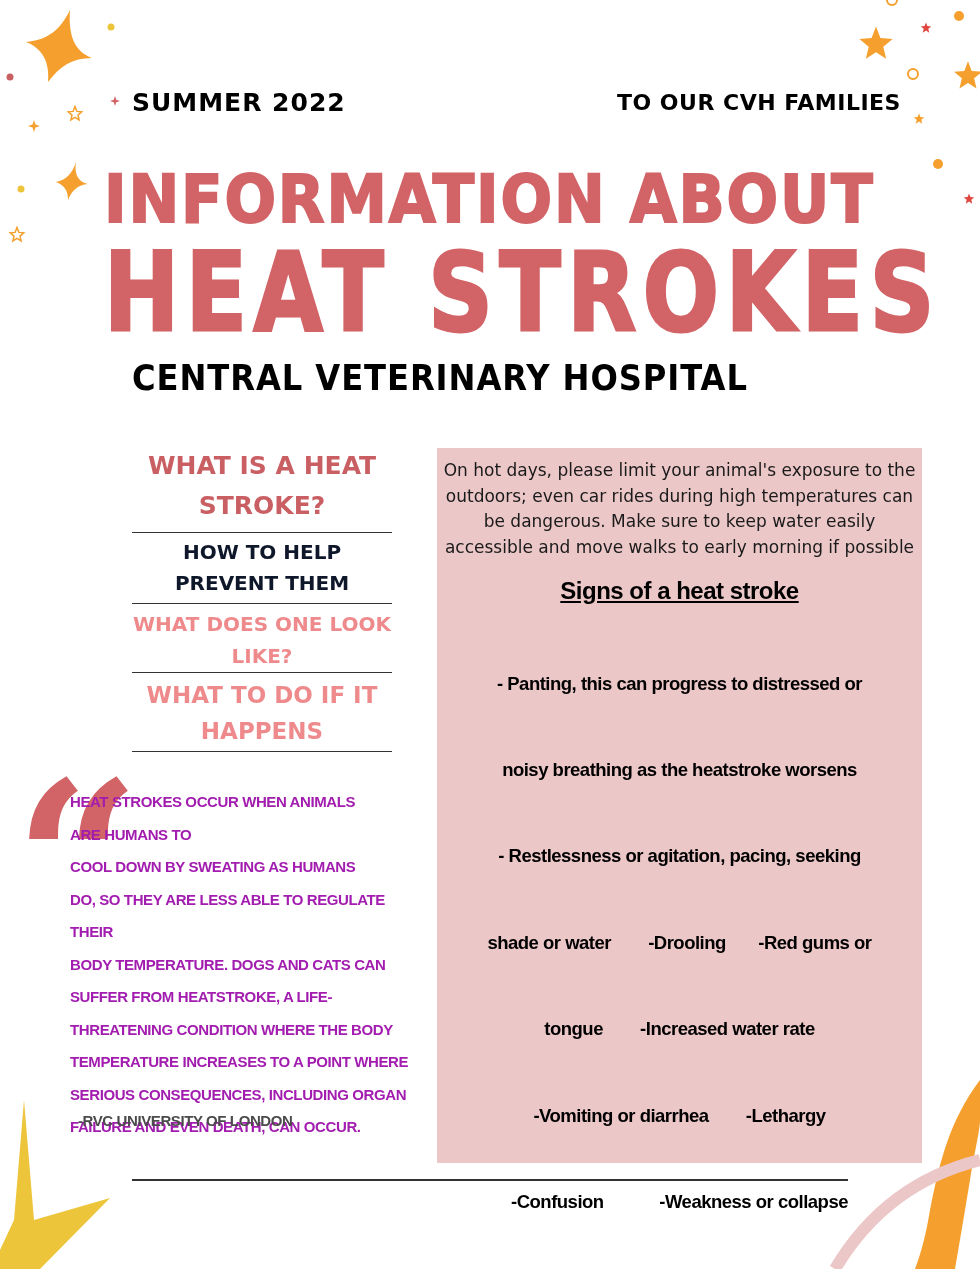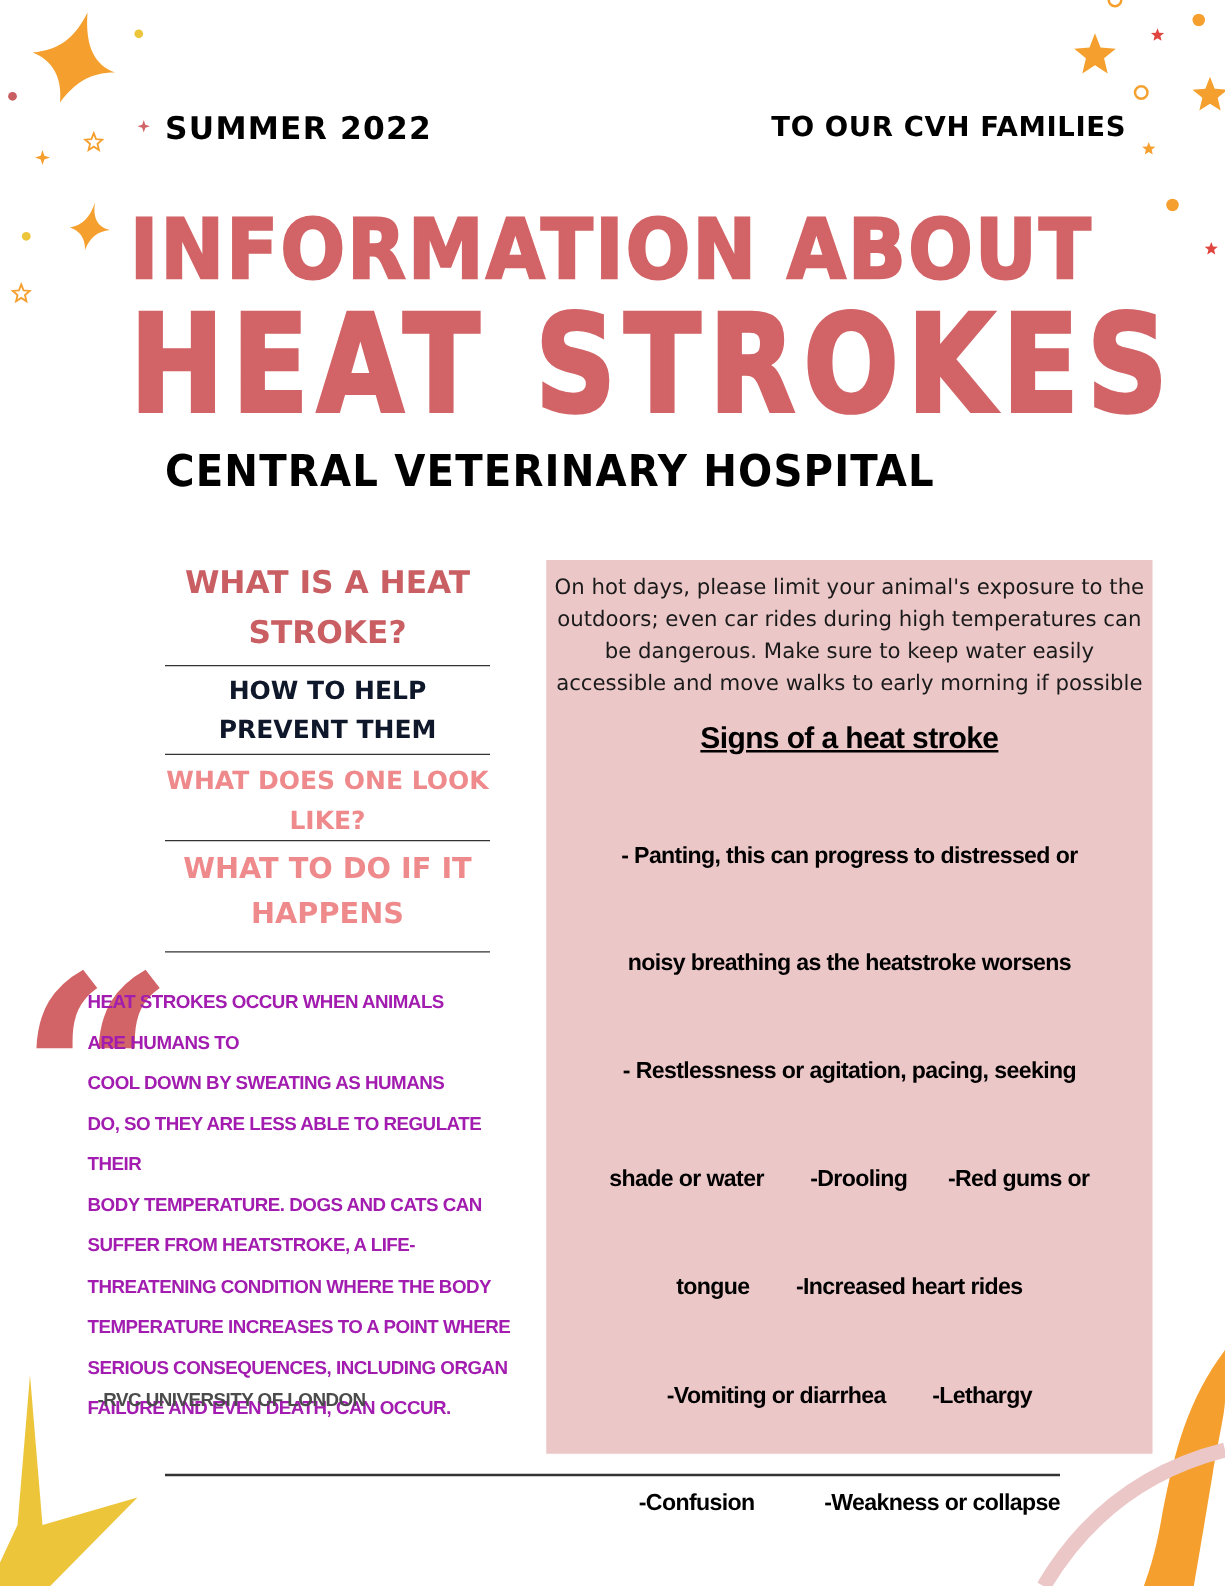--- a/index.html
+++ b/index.html
@@ -13,21 +13,21 @@
 
     .title1 { position: absolute; left: 104px; top: 160px; width: 740px; font-family: "DejaVu Sans", sans-serif; font-weight: 900; font-size: 66px; line-height: 80px; color: #d26366; letter-spacing: 2px; white-space: nowrap; transform: scaleX(0.92); transform-origin: left center; -webkit-text-stroke: 2px #d26366; }
     .title2 { position: absolute; left: 104px; top: 238px; font-family: "DejaVu Sans", sans-serif; font-weight: 900; font-size: 108px; line-height: 110px; color: #d26366; letter-spacing: 8px; white-space: nowrap; transform: scaleX(0.83); transform-origin: left center; -webkit-text-stroke: 3px #d26366; }
     .subtitle { position: absolute; left: 132px; top: 358px; font-family: "DejaVu Sans", sans-serif; font-weight: bold; font-size: 35px; letter-spacing: 1px; white-space: nowrap; transform: scaleX(0.92); transform-origin: left center; }
 
     .nav { position: absolute; left: 132px; top: 446px; width: 260px; }
     .nav-item { text-align: center; font-family: "DejaVu Sans", sans-serif; font-weight: bold; border-bottom: 1.5px solid #333; }
     .nav-item.first { font-size: 25px; line-height: 40px; color: #c95f63; padding-bottom: 6px; }
     .nav-item.second { font-size: 20px; line-height: 31px; color: #0f172a; padding: 4px 0 4px; }
     .nav-item.third { font-size: 20px; line-height: 32px; color: #ef8a8c; padding: 4px 0 0; }
-    .nav-item.fourth { font-size: 23px; line-height: 36px; color: #ef8a8c; padding: 4px 0 12px; }
+    .nav-item.fourth { font-size: 23px; line-height: 36px; color: #ef8a8c; padding: 4px 0 2px; }
 
     .quote-mark { position: absolute; left: 14px; top: 752px; font-family: "DejaVu Serif", serif; font-weight: bold; font-size: 220px; line-height: 220px; color: #d26366; }
     .quote { position: absolute; left: 70px; top: 786px; width: 352px; font-family: "Liberation Sans", sans-serif; font-weight: bold; font-size: 15px; line-height: 32.5px; color: #a21caf; letter-spacing: -0.4px; }
     .quote-source { position: absolute; left: 78px; top: 1112px; font-family: "Liberation Sans", sans-serif; font-weight: bold; font-size: 15px; color: #4b4b4b; letter-spacing: -0.4px; }
 
     .panel { position: absolute; left: 437px; top: 448px; width: 485px; height: 715px; background: #ecc7c8; text-align: center; }
     .intro { margin-top: 10px; font-family: "DejaVu Sans", sans-serif; font-size: 17px; line-height: 25.5px; color: #1a1a1a; padding: 0 6px; }
     .panel h2 { font-family: "Liberation Sans", sans-serif; font-weight: bold; font-size: 24px; text-decoration: underline; margin-top: 16px; line-height: 30px; letter-spacing: -0.5px; }
     .signs { margin-top: 6px; font-family: "Liberation Sans", sans-serif; font-weight: bold; font-size: 18.5px; line-height: 28.8px; letter-spacing: -0.5px; white-space: pre-wrap; }
 
@@ -122,21 +122,21 @@
 <div class="quote-source">-RVC UNIVERSITY OF LONDON</div>
 
 <div class="panel">
   <p class="intro">On hot days, please limit your animal's exposure to the outdoors; even car rides during high temperatures can be dangerous. Make sure to keep water easily accessible and move walks to early morning if possible</p>
   <h2>Signs of a heat stroke</h2>
   <div class="signs">
     <div>- Panting, this can progress to distressed or</div>
     <div>noisy breathing as the heatstroke worsens</div>
     <div>- Restlessness or agitation, pacing, seeking</div>
     <div>shade or water        -Drooling       -Red gums or</div>
-    <div>tongue        -Increased heart rides</div>
+    <div>tongue        -Increased water rate</div>
     <div>-Vomiting or diarrhea        -Lethargy</div>
     <div>-Confusion            -Weakness or collapse</div>
     
   </div>
 
 </div>
 
 <div class="bottom-rule"></div>
 
 <svg class="deco" style="left:0px;top:1100px" width="120" height="169" viewBox="0 0 120 169">

